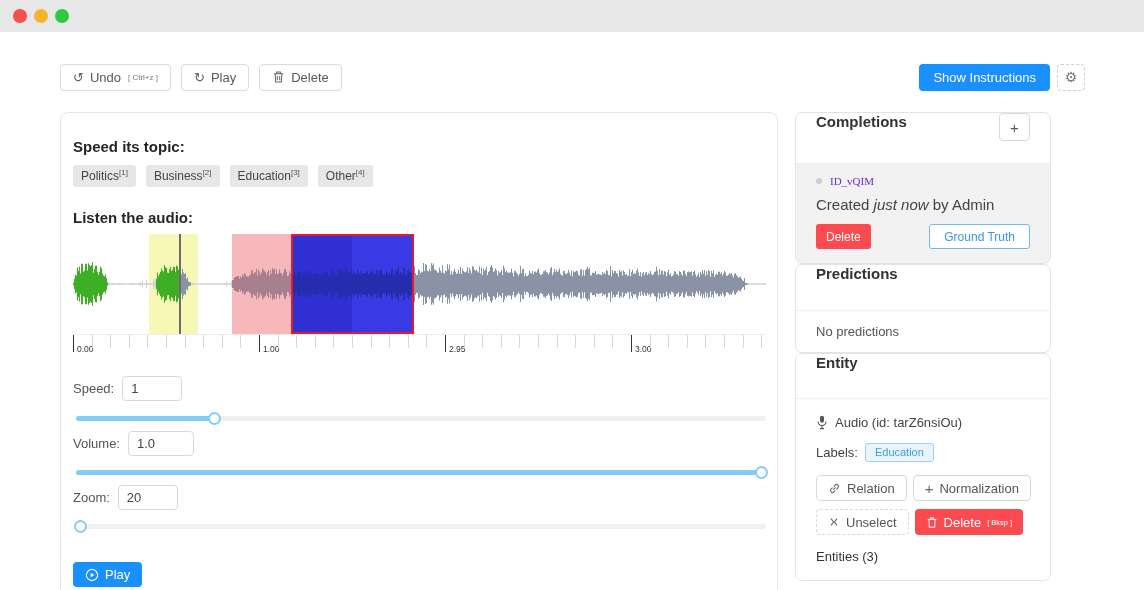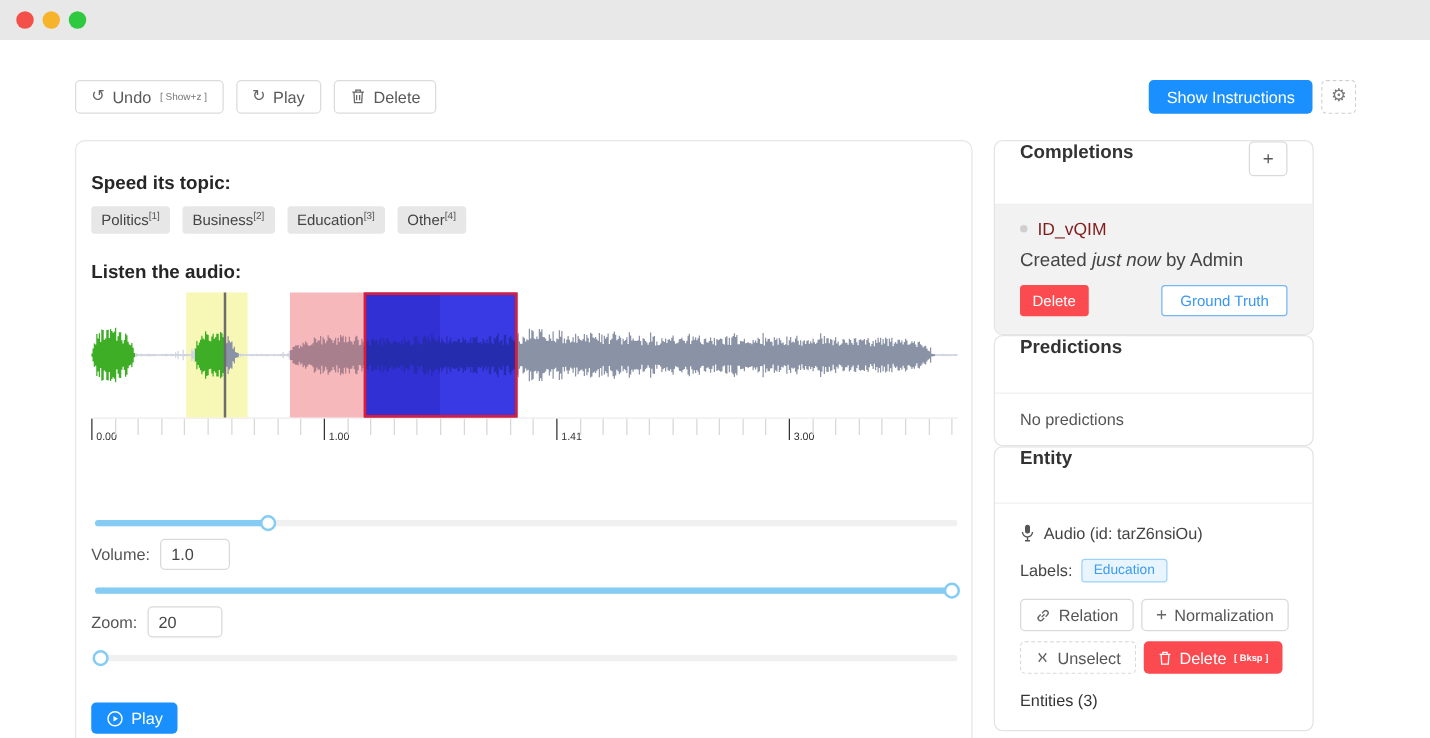--- a/index.html
+++ b/index.html
@@ -57,57 +57,57 @@
   
   .right-col { position:absolute; left:795px; top:112px; width:256px; }
   .card { background:#fff; border:1px solid #e4e4e4; border-radius:7px; overflow:hidden; }
   .card-head { display:flex; height:51px; padding:0 20px; border-bottom:1px solid #f0f0f0; }
   .card-title { font-size:15px; font-weight:600; color:#333; }
   .plus-btn { margin-left:auto; width:31px; height:28px; background:#fff; border:1px solid #d9d9d9;
     border-radius:4px; font-size:15px; color:#595959; cursor:pointer; }
   .completion-item { background:#f2f2f2; padding:11px 20px 14px; }
   .comp-id-row { display:flex; align-items:center; gap:8px; }
   .bullet { width:6px; height:6px; border-radius:50%; background:#cfcfcf; }
-  .comp-id { font-size:14px; font-weight:500; color:#7f1d1d; cursor:pointer; }
+  .comp-id { font-size:11px; font-weight:500; color:#6d28d9; cursor:pointer;font-family:Liberation Serif, serif; }
   .comp-created { font-size:15px; color:#444; margin-top:9px; }
   .comp-btns { display:flex; align-items:center; margin-top:11px; }
   .btn-red { background:#fb4b50; color:#fff; border:none; border-radius:3px; height:25px;
     padding:0 10px; font-size:12px; cursor:pointer; }
   .btn-gt { margin-left:auto; background:#fff; color:#3897f1; border:1px solid #74b7f2; border-radius:3px;
     height:25px; padding:0 14px; font-size:12px; cursor:pointer; }
   .card + .card { }
   .card-body { padding:13px 20px; font-size:13px; color:#555; }
 
   .ent-row { display:flex; align-items:center; gap:7px; margin-bottom:13px; font-size:13px; color:#444; }
   .labels-tag { background:#e9f5fe; border:1px solid #9ed1f7; border-radius:3px; color:#3b9cf0;
     font-size:11px; padding:2px 9px 3px; }
   .ent-btn { display:inline-flex; align-items:center; gap:6px; background:#fff; border:1px solid #d9d9d9;
     border-radius:4px; height:26px; padding:0 11px; font-size:13px; color:#555; cursor:pointer; }
   .ent-btn.dashed { border-style:dashed; }
   .ent-btn-red { display:inline-flex; align-items:center; gap:6px; background:#fb4b50; border:none;
     border-radius:4px; height:26px; padding:0 11px; font-size:13px; color:#fff; cursor:pointer; }
-  .ent-btn-red sup { font-size:7.5px;font-weight:bold; }
+  .ent-btn-red sup { font-size:7.5px; }
   .ent-btns { display:flex; gap:6px; margin-bottom:8px; }
   .entities-count { font-size:13px; color:#333; margin-top:14px; }
   svg.ic { display:block; }
 </style>
 </head>
 <body>
 
 <div class="topbar">
   <div class="tl red"></div>
   <div class="tl yellow"></div>
   <div class="tl green"></div>
 </div>
 
 <div class="toolbar">
   <button class="btn">
     <span class="uicon">↺</span>
     <span>Undo</span>
-      <sup>[ Show+z ]</sup>
+      <sup>[ Ctrl+z ]</sup>
   </button>
   <button class="btn">
     <span class="uicon">↻</span>
     <span>Play</span>
   </button>
   <button class="btn">
     <svg class="ic" width="13" height="14" viewBox="0 0 14 15">
         <path d="M2 4h10M5 4V2.2h4V4M3.4 4l.5 9h6.2l.5-9M5.7 6.5v4.5M8.3 6.5v4.5" fill="none" stroke="#666" stroke-width="1.1"></path>
       </svg>
     <span>Delete</span>
@@ -164,50 +164,54 @@
       <div class="tick" style="left: 204.6px; height: 13px;"></div>
       <div class="tick" style="left: 223.2px; height: 13px;"></div>
       <div class="tick" style="left: 241.8px; height: 13px;"></div>
       <div class="tick" style="left: 260.4px; height: 13px;"></div>
       <div class="tick" style="left: 279px; height: 13px;"></div>
       <div class="tick" style="left: 297.6px; height: 13px;"></div>
       <div class="tick" style="left: 316.2px; height: 13px;"></div>
       <div class="tick" style="left: 334.8px; height: 13px;"></div>
       <div class="tick" style="left: 353.4px; height: 13px;"></div>
       <div class="tick major" style="left: 372px; height: 17px;"></div>
-      <span class="tick-label" style="left: 376px;">1.41</span>
+      <span class="tick-label" style="left: 376px;">2.95</span>
       <div class="tick" style="left: 390.6px; height: 13px;"></div>
       <div class="tick" style="left: 409.2px; height: 13px;"></div>
       <div class="tick" style="left: 427.8px; height: 13px;"></div>
       <div class="tick" style="left: 446.4px; height: 13px;"></div>
       <div class="tick" style="left: 465px; height: 13px;"></div>
       <div class="tick" style="left: 483.6px; height: 13px;"></div>
       <div class="tick" style="left: 502.2px; height: 13px;"></div>
       <div class="tick" style="left: 520.8px; height: 13px;"></div>
       <div class="tick" style="left: 539.4px; height: 13px;"></div>
       <div class="tick major" style="left: 558px; height: 17px;"></div>
       <span class="tick-label" style="left: 562px;">3.00</span>
       <div class="tick" style="left: 576.6px; height: 13px;"></div>
       <div class="tick" style="left: 595.2px; height: 13px;"></div>
       <div class="tick" style="left: 613.8px; height: 13px;"></div>
       <div class="tick" style="left: 632.4px; height: 13px;"></div>
       <div class="tick" style="left: 651px; height: 13px;"></div>
       <div class="tick" style="left: 669.6px; height: 13px;"></div>
       <div class="tick" style="left: 688.2px; height: 13px;"></div>
     </div>
 
+  <div class="ctl-row" style="top:263px">
+    <span>Speed:</span>
+    <input class="ctl-input" value="1" style="">
+  </div>
   <div class="slider" style="top:299px">
     <div class="track"></div>
       <div class="fill" style="width:20%"></div>
       <div class="handle" style="left:calc(20% - 6px)"></div>
   </div>
 
   <div class="ctl-row" style="top:318px">
     <span>Volume:</span>
-    <input class="ctl-input" style="width: 56px;" value="1.0">
+    <input class="ctl-input" style="width: 66px;" value="1.0">
   </div>
   <div class="slider" style="top:353px">
     <div class="track"></div>
       <div class="fill" style="width:100%"></div>
       <div class="handle" style="left:calc(100% - 11px)"></div>
   </div>
 
   <div class="ctl-row" style="top:372px">
     <span>Zoom:</span>
     <input class="ctl-input" value="20" style="">

